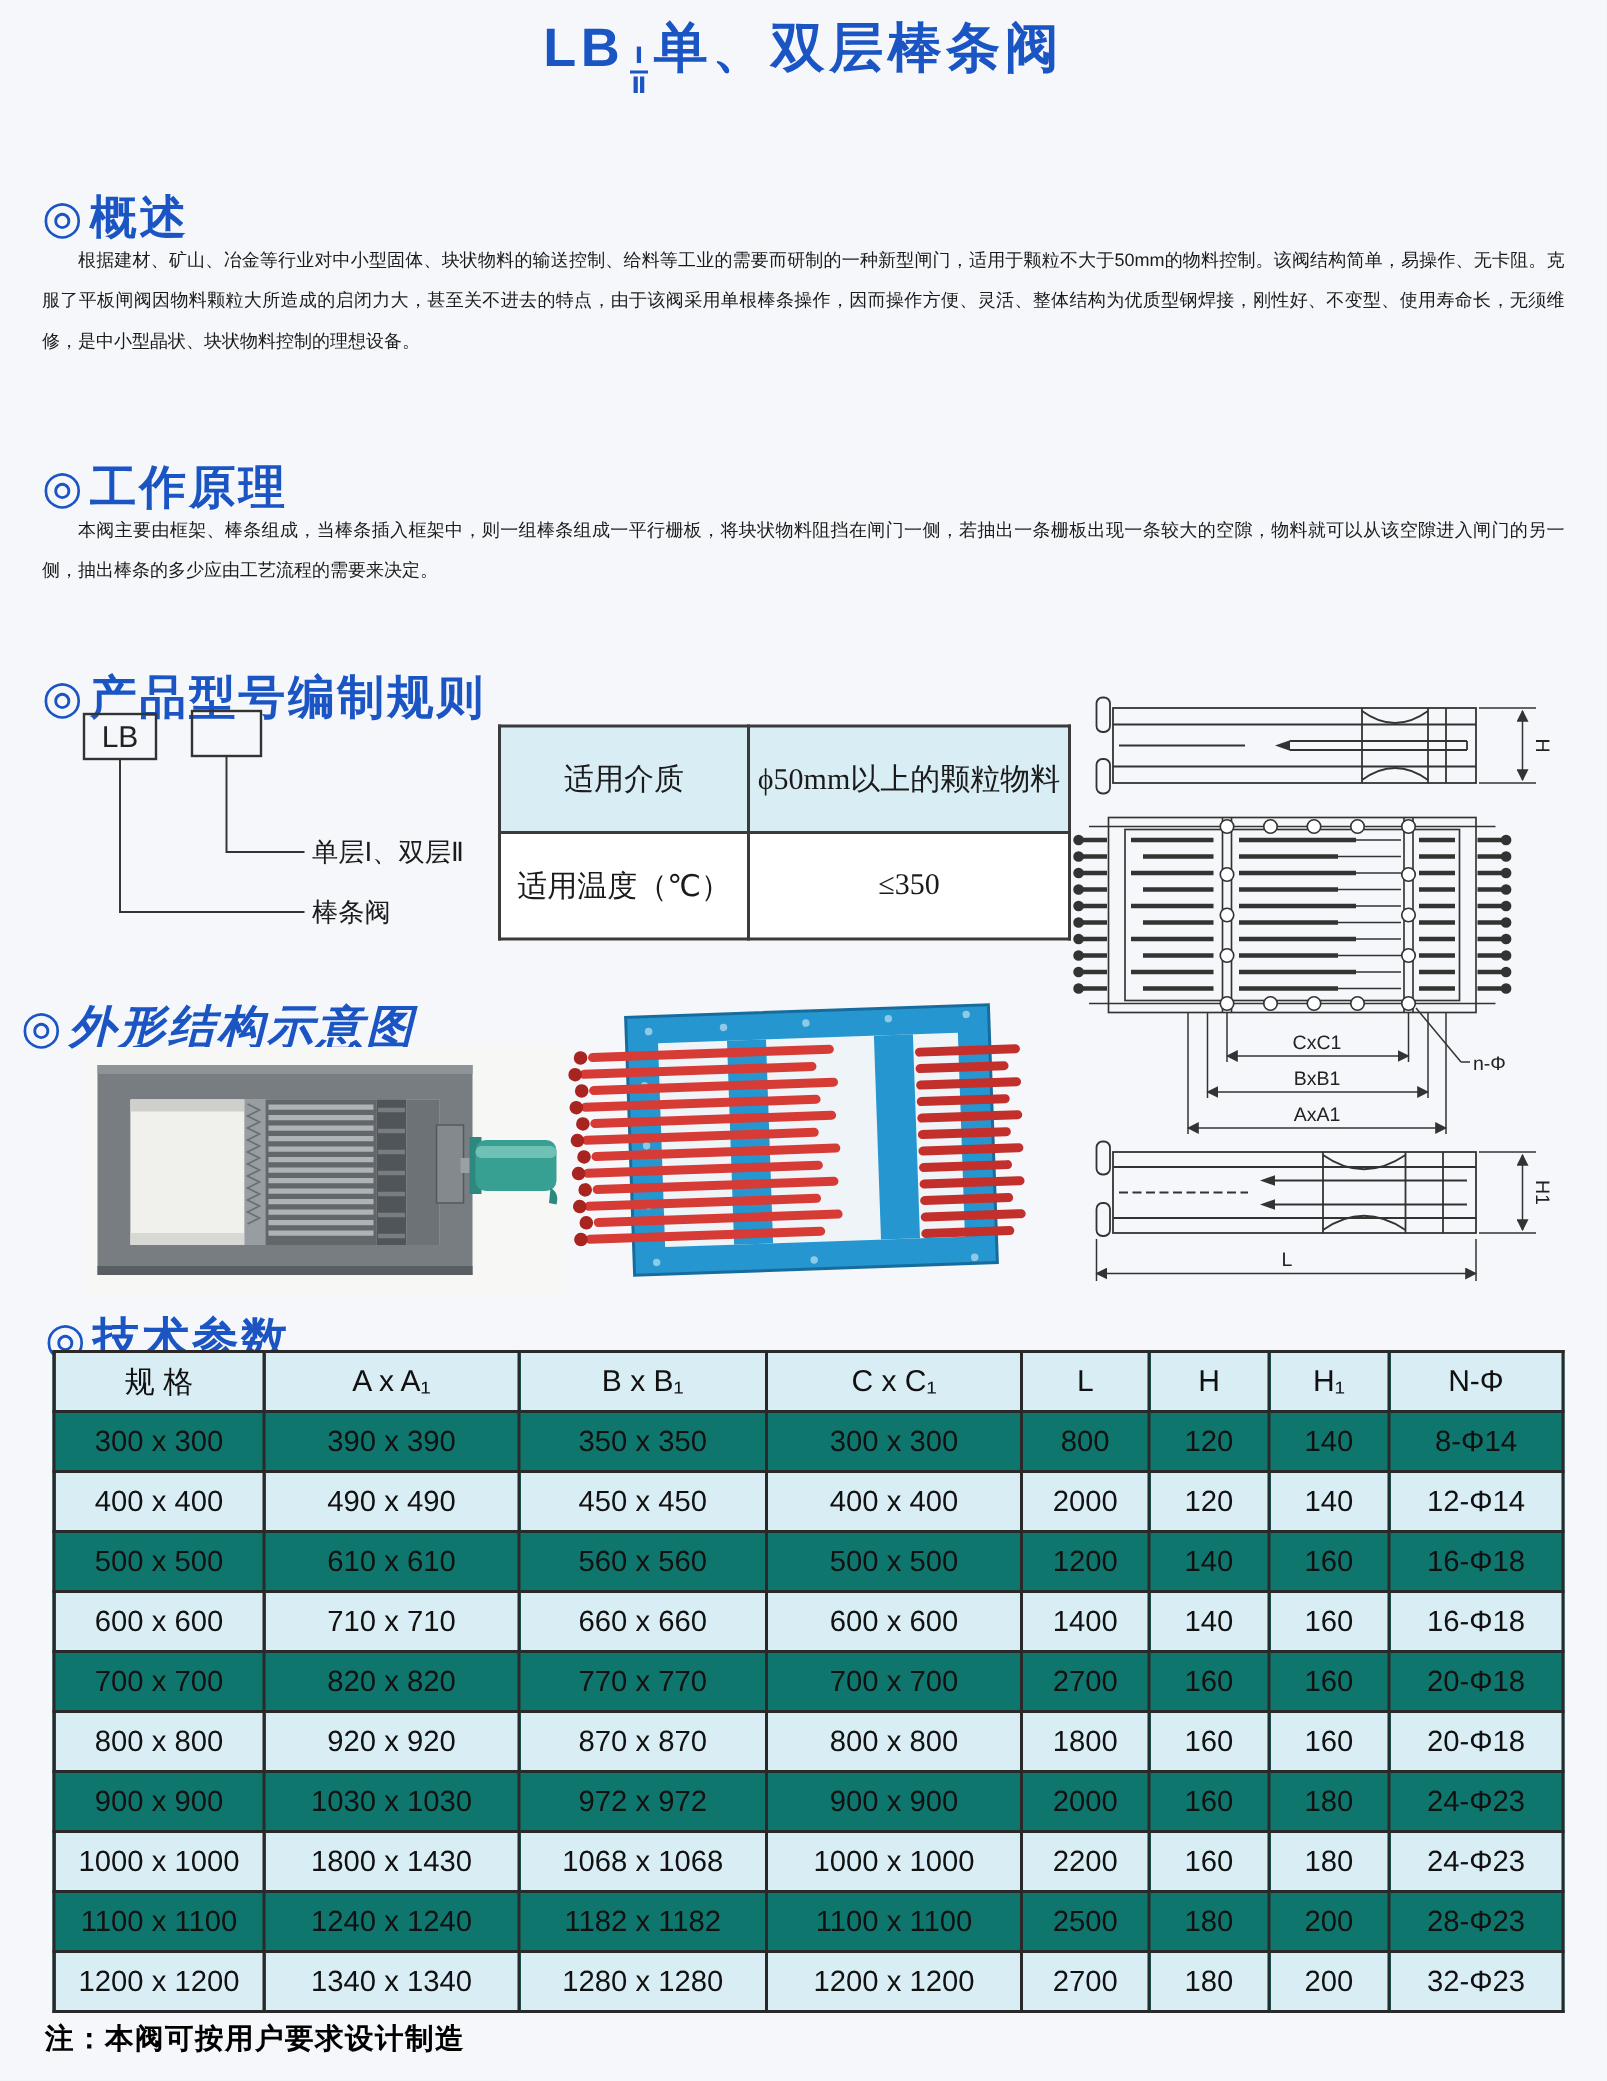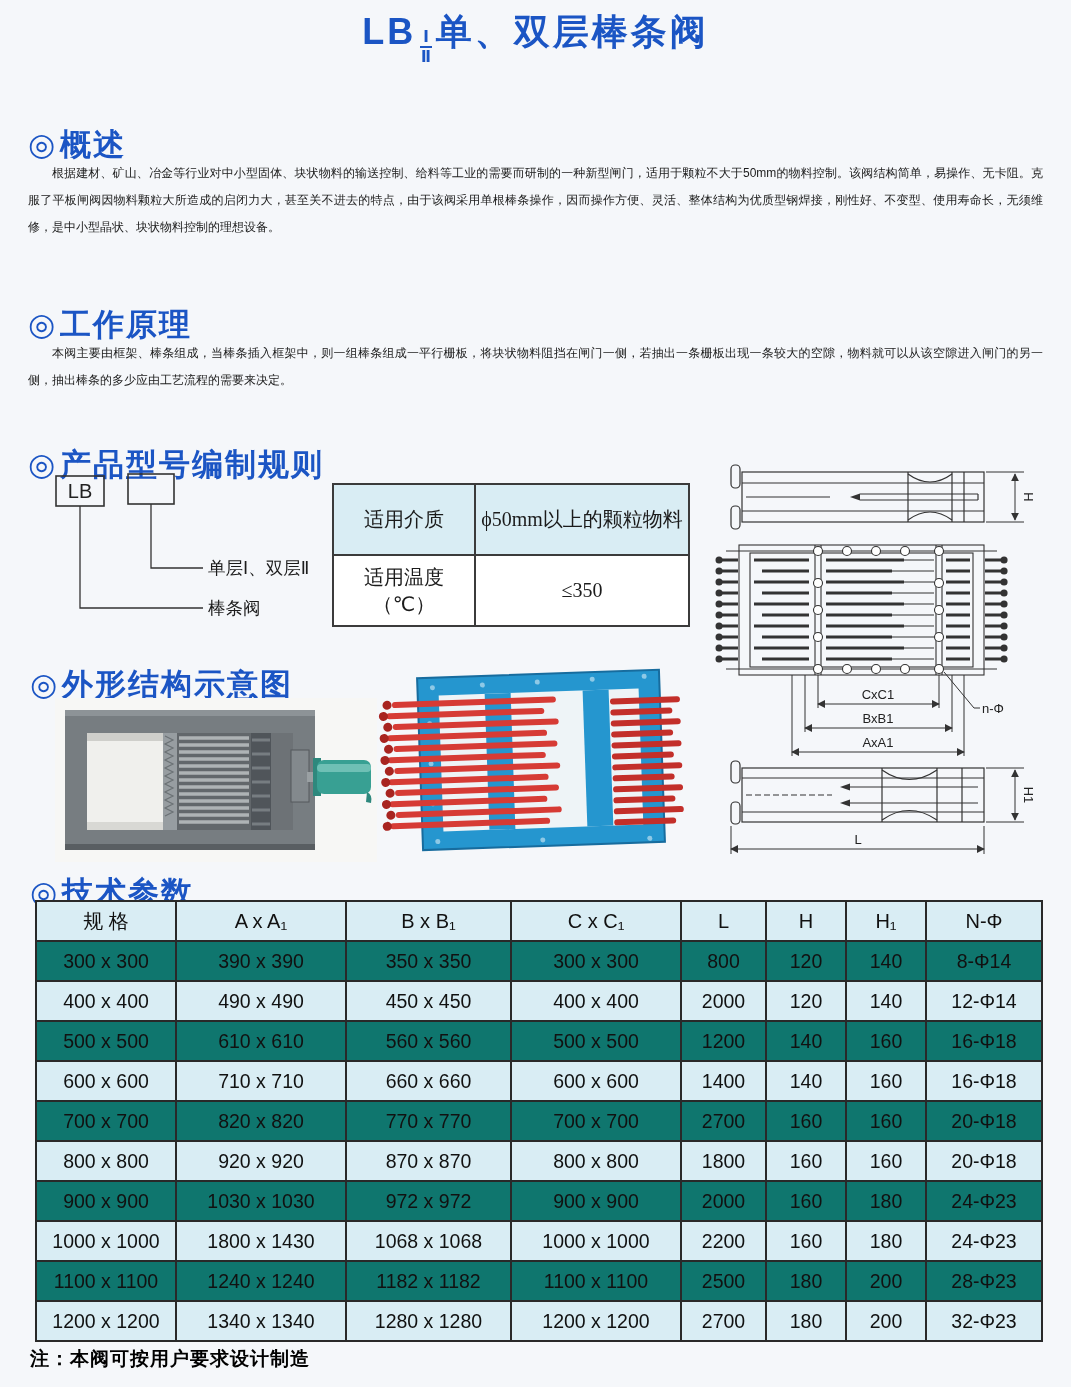--- a/index.html
+++ b/index.html
@@ -18,25 +18,25 @@
   .para{position:absolute;left:28px;width:1015px;font-size:12px;line-height:27px;
         color:var(--text-dark);text-indent:2em;text-align:justify;}
   #h-overview{top:108px;left:28px;}
   #p-overview{top:160px;}
   #h-principle{top:288px;left:28px;}
   #p-principle{top:340px;}
   #h-model{top:428px;left:28px;}
   #model-diagram{position:absolute;left:40px;top:470px;}
   #spec-table{position:absolute;left:332px;top:483px;border-collapse:collapse;background:#fff;}
   #spec-table td{border:2px solid #3b3b3b;text-align:center;font-size:20px;color:var(--text-dark);height:71px;}
-  #spec-table td:first-child{width:142px;}
+  #spec-table td:first-child{width:166px;}
   #spec-table td:last-child{width:214px;font-family:Liberation Serif, serif;}
   #spec-table tr.stripe td{background:var(--stripe-blue);}
   #dim-drawing{position:absolute;left:712px;top:450px;}
-  #h-outline{top:648px;left:30px;}
+  #h-outline{top:648px;left:14px;font-style:italic;}
   #valve-photo{position:absolute;left:55px;top:698px;}
   #valve-render{position:absolute;left:375px;top:660px;}
   #h-tech{top:856px;left:30px;}
   #tech-table{position:absolute;left:35px;top:900px;border-collapse:collapse;background:#0f766e;
               table-layout:fixed;width:1006px;}
   #tech-table th,#tech-table td{border:2px solid #292929;text-align:center;font-size:19.5px;
               color:#111;height:40px;font-weight:normal;overflow:hidden;}
   #tech-table thead th{background:var(--stripe-blue);font-size:20px;}
   #tech-table tr.stripe td{background:var(--stripe-blue);}
   .note{position:absolute;left:30px;top:1346px;font-size:19px;font-weight:bold;color:#000000;letter-spacing:1px;}

